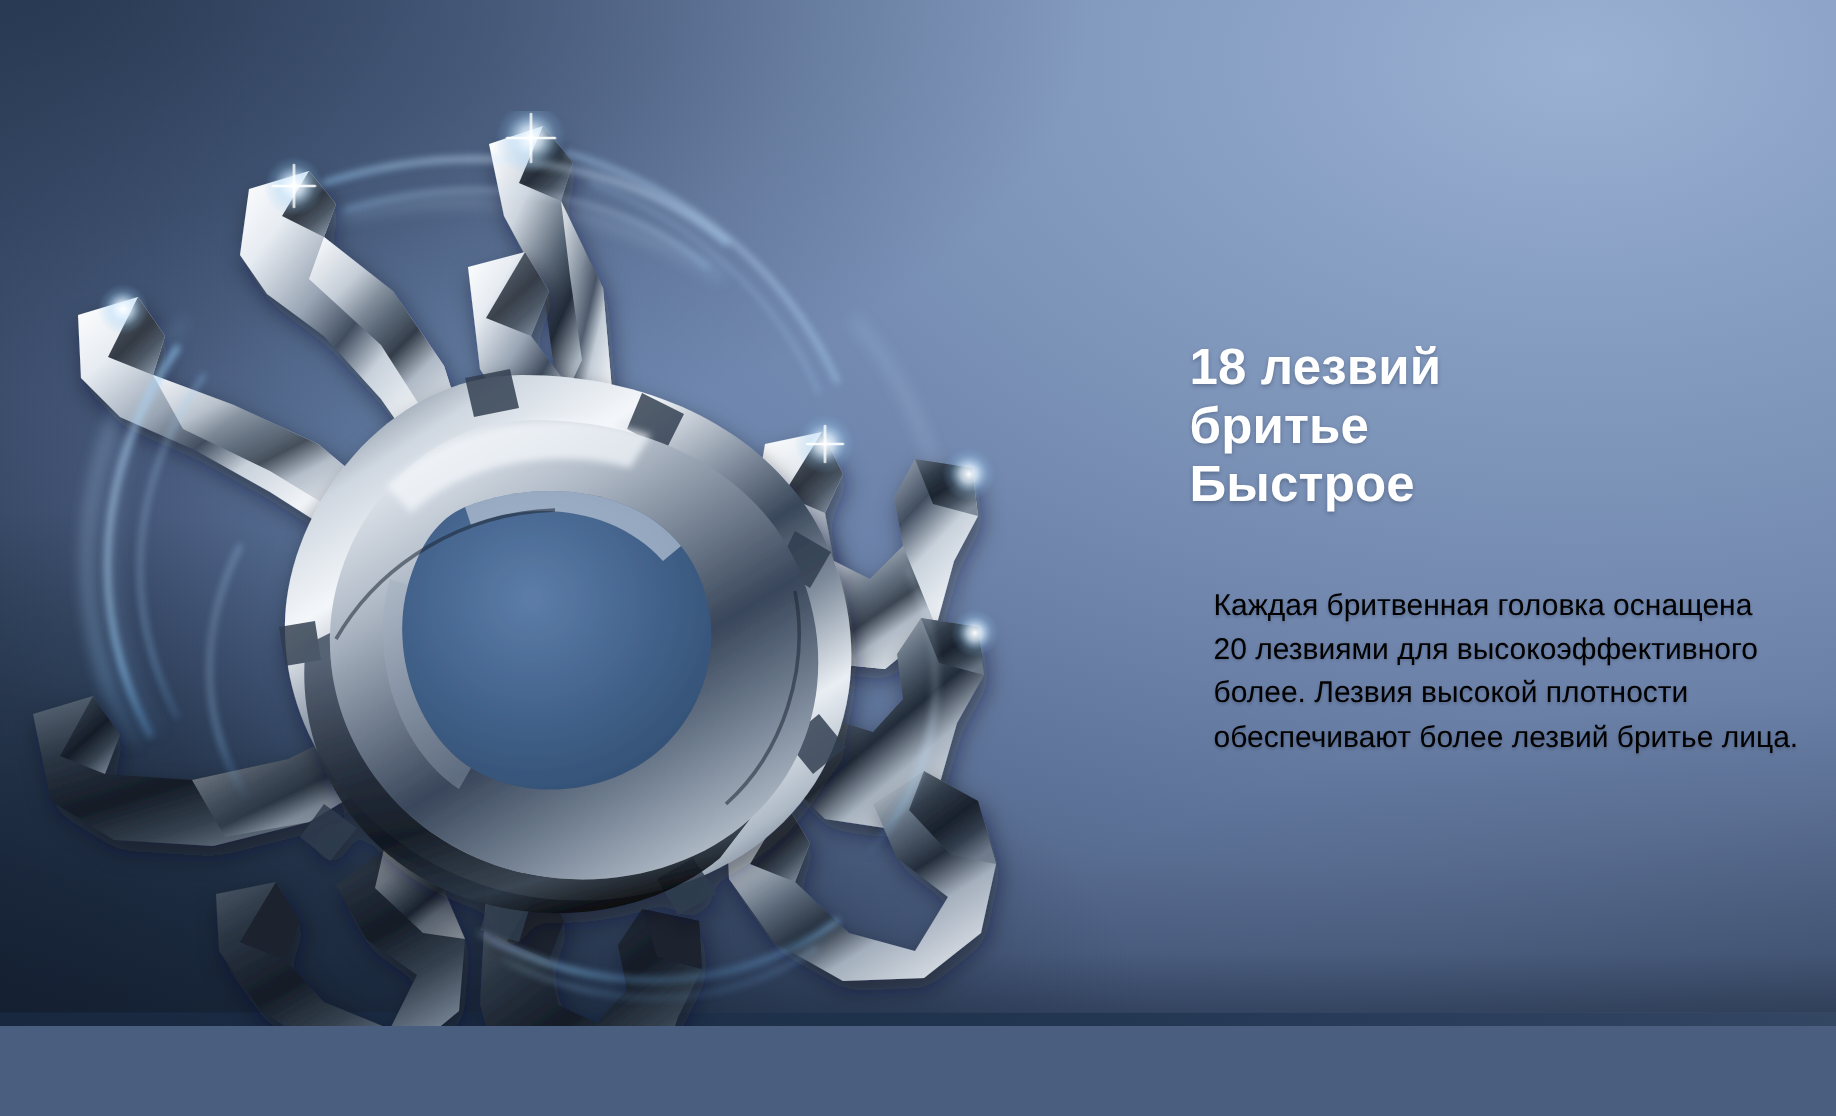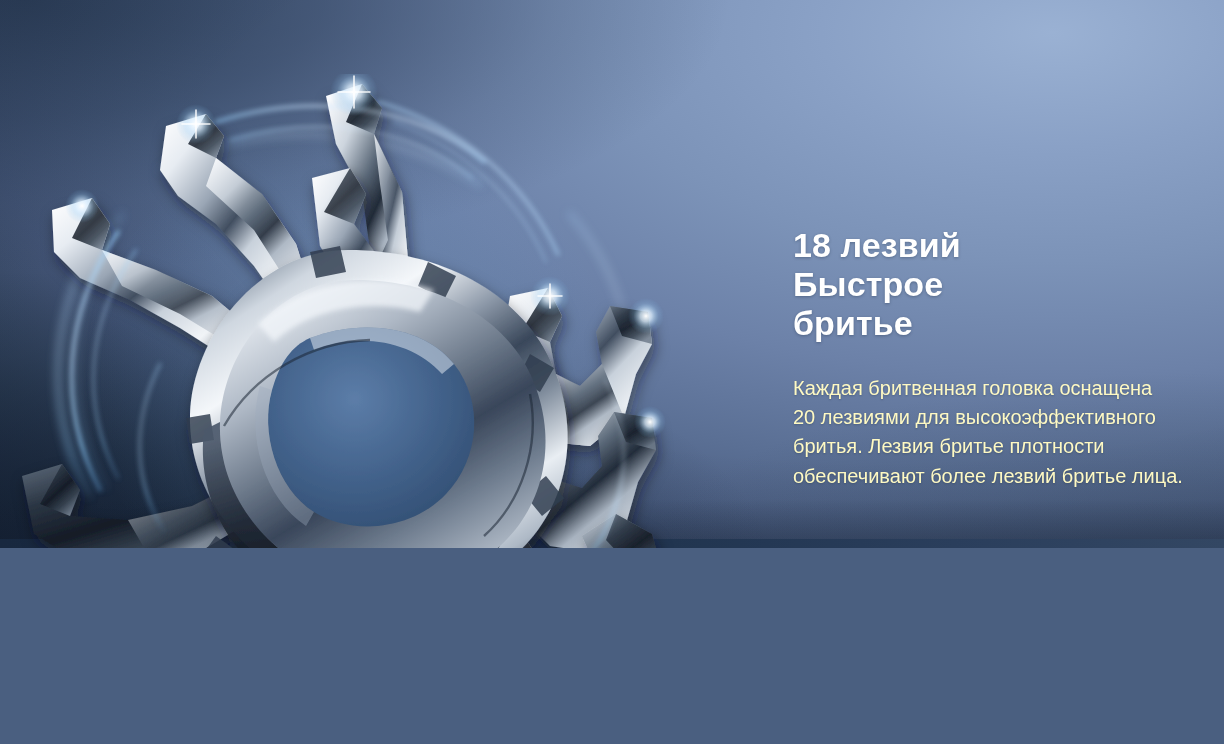--- a/index.html
+++ b/index.html
@@ -3,21 +3,21 @@
 <meta charset="utf-8">
 <title>18 лезвий — Быстрое бритье</title>
 <style>
   html,body{margin:0;padding:0;}
   body{
     width:1224px;height:744px;overflow:hidden;
     font-family:"Liberation Sans","DejaVu Sans",sans-serif;
     background:#4a5f80;
   }
   .banner{
-    position:relative;width:1224px;height:548px;overflow:hidden;
+    position:relative;width:1224px;height:684px;overflow:hidden;
     background:#6d83a9;
   }
   
   .bg-base{
     position:absolute;inset:0;
     background:
       radial-gradient(118% 130% at 86% 6%, #9ab1d3 0%, #8aa1c6 16%, #7c93b8 32%, #6c81a8 48%, #5a6f94 62%, #47597c 76%, #33465f 88%, #233348 100%);
   }
   .bg-corner-tl{
     position:absolute;inset:0;
@@ -58,23 +58,23 @@
     margin:0;
     color:#ffffff;
     font-size:34px;
     line-height:39px;
     font-weight:bold;
     letter-spacing:.1px;
     text-shadow:0 1px 3px rgba(26,40,62,.34);
   }
   .headline .hl-line{display:block;white-space:nowrap;}
   .body-copy{
-    margin:0;
+    margin:16px;
     padding-top:31px;
-    color:#fef9c3;
+    color:#000000;
     font-size:20px;
     line-height:29.2px;
     font-weight:normal;
     text-shadow:0 1px 2px rgba(26,40,62,.28);
   }
   .body-copy .bc-line{display:block;white-space:nowrap;}
 </style>
 </head>
 <body>
 
@@ -343,26 +343,26 @@
           <path d="M540 210 L540 234 M528 222 L552 222"></path>
         </g>
       </g>
     </svg>
   </div>
 
   <div class="text-col">
 
     <h1 class="headline">
       <span class="hl-line">18 лезвий</span>
+      <span class="hl-line">бритье</span>
       <span class="hl-line">Быстрое</span>
-      <span class="hl-line">бритье</span>
     </h1>
 
     <p class="body-copy">
       <span class="bc-line">Каждая бритвенная головка оснащена</span>
       <span class="bc-line">20 лезвиями для высокоэффективного</span>
-      <span class="bc-line">бритья. Лезвия бритье плотности</span>
+      <span class="bc-line">более. Лезвия высокой плотности</span>
       <span class="bc-line">обеспечивают более лезвий бритье лица.</span>
     </p>
 
   </div>
 
 </div>
 
 </body></html>

